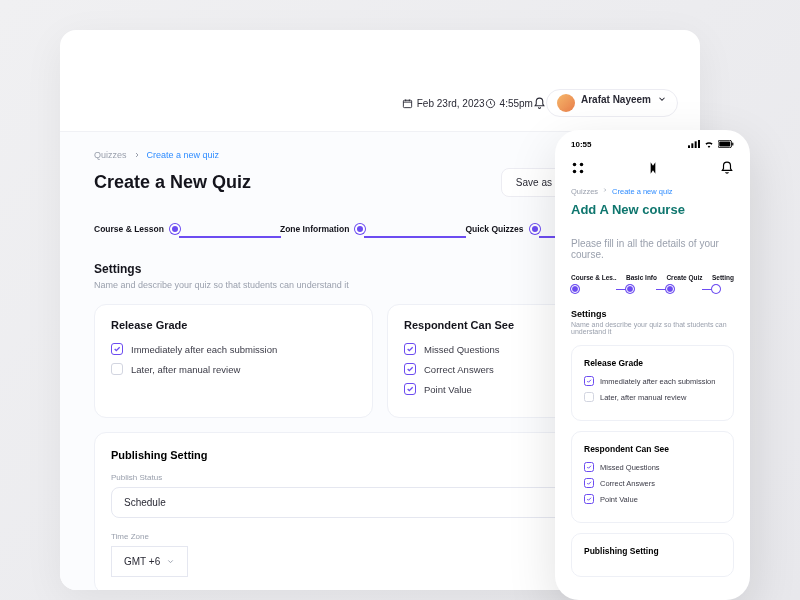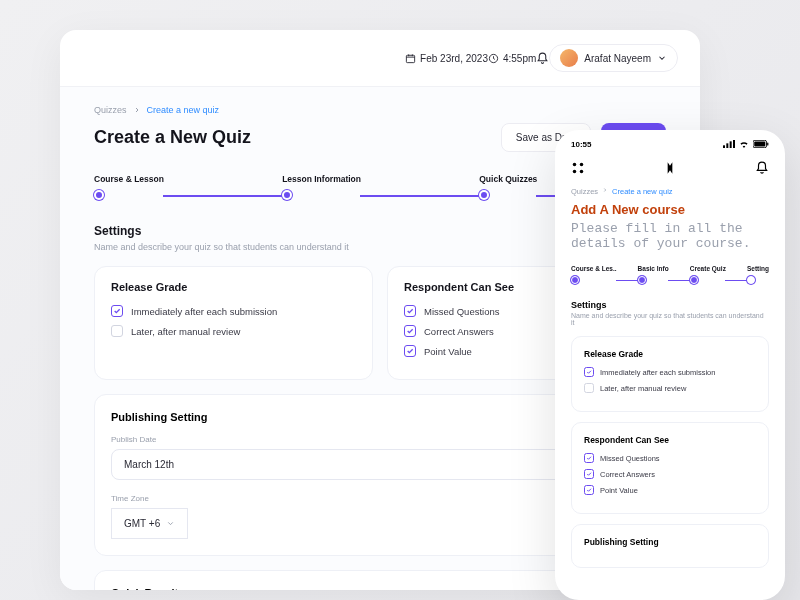--- a/index.html
+++ b/index.html
@@ -23,29 +23,31 @@
   overflow: hidden;
 }
 .topbar {
   display: flex;
   align-items: center;
   justify-content: flex-end;
   padding: 14px 22px;
   border-bottom: 1px solid #f0f1f5;
   font-size: 10px;
   color: #2a2a35;
+  margin-top: 45px;
 }
 .topbar .meta { display: flex; align-items: center; gap: 4px; }
 .user-pill {
   display: flex;
-  align-items: center;
+  align-items: flex-start;
   gap: 6px;
   border: 1px solid #ececf2;
   border-radius: 18px;
   padding: 4px 10px;
+  font-weight: bold;
 }
 .avatar {
   width: 18px; height: 18px; border-radius: 50%;
   background: linear-gradient(135deg, #f5b76a, #e87d4a);
 }
 .content {
   padding: 18px 34px;
   background: #fbfcfe;
   height: calc(100% - 50px);
 }
@@ -54,21 +56,21 @@
 .title-row { display: flex; justify-content: space-between; align-items: center; margin-top: 8px; }
 .page-title { font-size: 18px; font-weight: 700; color: #14141c; }
 .actions { display: flex; gap: 10px; }
 .btn {
   font-size: 10px; padding: 8px 14px; border-radius: 8px; cursor: pointer;
   display: flex; align-items: center; gap: 4px; border: 1px solid transparent;
 }
 .btn-ghost { background: #fff; border: 1px solid #ececf2; color: #2a2a35; }
 .btn-primary { background: #6c4cf1; color: #fff; }
 .stepper { display: flex; align-items: center; margin-top: 22px; position: relative; }
-.step { display: flex; flex-direction: column; gap: 6px; font-size: 8.5px; color: #14141c; font-weight: 600; text-align: right; }
+.step { display: flex; flex-direction: row; gap: 6px; font-size: 8.5px; color: #14141c; font-weight: 600; text-align: right; }
 .step .dot { width: 10px; height: 10px; border-radius: 50%; background: #6c4cf1; border: 2px solid #fff; box-shadow: 0 0 0 1px #6c4cf1; }
 .step-line { height: 2px; background: #6c4cf1; flex: 1; margin: 17px -1px 0 -1px; }
 .sec-title { font-size: 12px; font-weight: 700; color: #14141c; margin-top: 24px; }
 .sec-desc { font-size: 9px; color: #9aa0ad; margin-top: 4px; }
 .cards-row { display: flex; gap: 14px; margin-top: 14px; }
 .card {
   flex: 1; background: #fff; border: 1px solid #eef0f6; border-radius: 12px;
   padding: 14px 16px;
 }
 .card h4 { font-size: 11px; font-weight: 700; color: #14141c; margin-bottom: 12px; }
@@ -84,35 +86,35 @@
 .field label { font-size: 8px; color: #9aa0ad; }
 .sel { border: 1px solid #e5e7f0; border-radius: 8px; padding: 9px 12px; font-size: 10px; display: flex; justify-content: space-between; align-items: center; color: #2a2a35; background: #fff; }
 .fieldrow2 { display: flex; gap: 28px; margin-top: 14px; }
 .smallsel { border: 1px solid #e5e7f0; border-radius: 0; padding: 9px 12px; font-size: 10px; display: flex; align-items: center; gap: 6px; background: #fff; color: #2a2a35; }
 
 
 .mobile {
   position: absolute;
   top: 130px;
   left: 555px;
-  width: 230px;
+  width: 195px;
   height: 470px;
   background: #fff;
   border-radius: 24px;
   box-shadow: 0 16px 50px rgba(0,0,0,0.12);
   overflow: hidden;
 }
 .m-status { display: flex; justify-content: space-between; padding: 10px 16px 4px; font-size: 8px; font-weight: 700; }
 .m-status .right { display: flex; gap: 3px; }
 .m-nav { display: flex; justify-content: space-between; padding: 8px 16px 12px; }
 .m-body { padding: 0 16px; }
 .m-crumbs { font-size: 7.5px; color: #9aa0ad; display: flex; gap: 4px; }
 .m-crumbs .active { color: #2f8cff; }
-.m-title { font-size: 13px; font-weight: 700; margin-top: 6px; color: #c2410c; }
-.m-desc { font-size: 13px; color: #9aa0ad; margin-top: 4px; font-family: Liberation Mono, monospace; }
+.m-title { font-size: 13px; font-weight: 700; margin-top: 6px; color: #0f766e; }
+.m-desc { font-size: 10px; color: #9aa0ad; margin-top: 21px; }
 .m-stepper { display: flex; align-items: center; margin-top: 14px; font-size: 6.5px; }
 .m-step { display: flex; flex-direction: column; gap: 4px; color: #14141c; font-weight: 600; }
 .m-step .dot { width: 8px; height: 8px; border-radius: 50%; background: #6c4cf1; border: 1.5px solid #fff; box-shadow: 0 0 0 1px #6c4cf1; }
 .m-step.cur .dot { background: #fff; }
 .m-line { height: 1.5px; background: #6c4cf1; flex: 1; margin: 12px -1px 0 -1px; }
 .m-sec { margin-top: 16px; }
 .m-sec h5 { font-size: 9px; font-weight: 700; }
 .m-sec p { font-size: 7px; color: #9aa0ad; margin-top: 2px; }
 .m-card { border: 1px solid #eef0f6; border-radius: 10px; padding: 12px; margin-top: 10px; }
 .m-card h6 { font-size: 8.5px; font-weight: 700; margin-bottom: 8px; }
@@ -180,21 +182,21 @@
       </div>
     </div>
 
     <div class="stepper">
       <div class="step">
           <span>Course &amp; Lesson</span>
           <span class="dot"></span>
         </div>
       <div class="step-line"></div>
       <div class="step">
-          <span>Lesson Information</span>
+          <span>Zone Information</span>
           <span class="dot"></span>
         </div>
       <div class="step-line"></div>
       <div class="step">
           <span>Quick Quizzes</span>
           <span class="dot"></span>
         </div>
       <div class="step-line"></div>
       <div class="step">
           <span>Se</span>
@@ -247,26 +249,25 @@
             </span>
           <span>Point Value</span>
         </div>
       </div>
     </div>
 
     <div class="pubcard">
       <h4>Publishing Setting</h4>
       <div class="fieldrow">
         <div class="field">
-          <label>Publish Date</label>
+          <label>Publish Status</label>
           <div class="sel">
-            <span>March 12th</span>
-            <svg width="11" height="11" viewBox="0 0 24 24" fill="none" stroke="#9aa0ad" stroke-width="2">
-                <rect x="3" y="5" width="18" height="16" rx="2"></rect>
-                <path d="M3 9h18M8 3v4M16 3v4"></path>
+            <span>Schedule</span>
+            <svg width="10" height="10" viewBox="0 0 24 24" fill="none" stroke="#9aa0ad" stroke-width="2.5">
+                <path d="M6 9l6 6 6-6"></path>
               </svg>
           </div>
         </div>
       </div>
       <div class="fieldrow2">
         <div class="field" style="flex:0 0 auto;">
           <label>Time Zone</label>
           <div class="smallsel">
             <span>GMT +6</span>
             <svg width="9" height="9" viewBox="0 0 24 24" fill="none" stroke="#9aa0ad" stroke-width="2.5">

